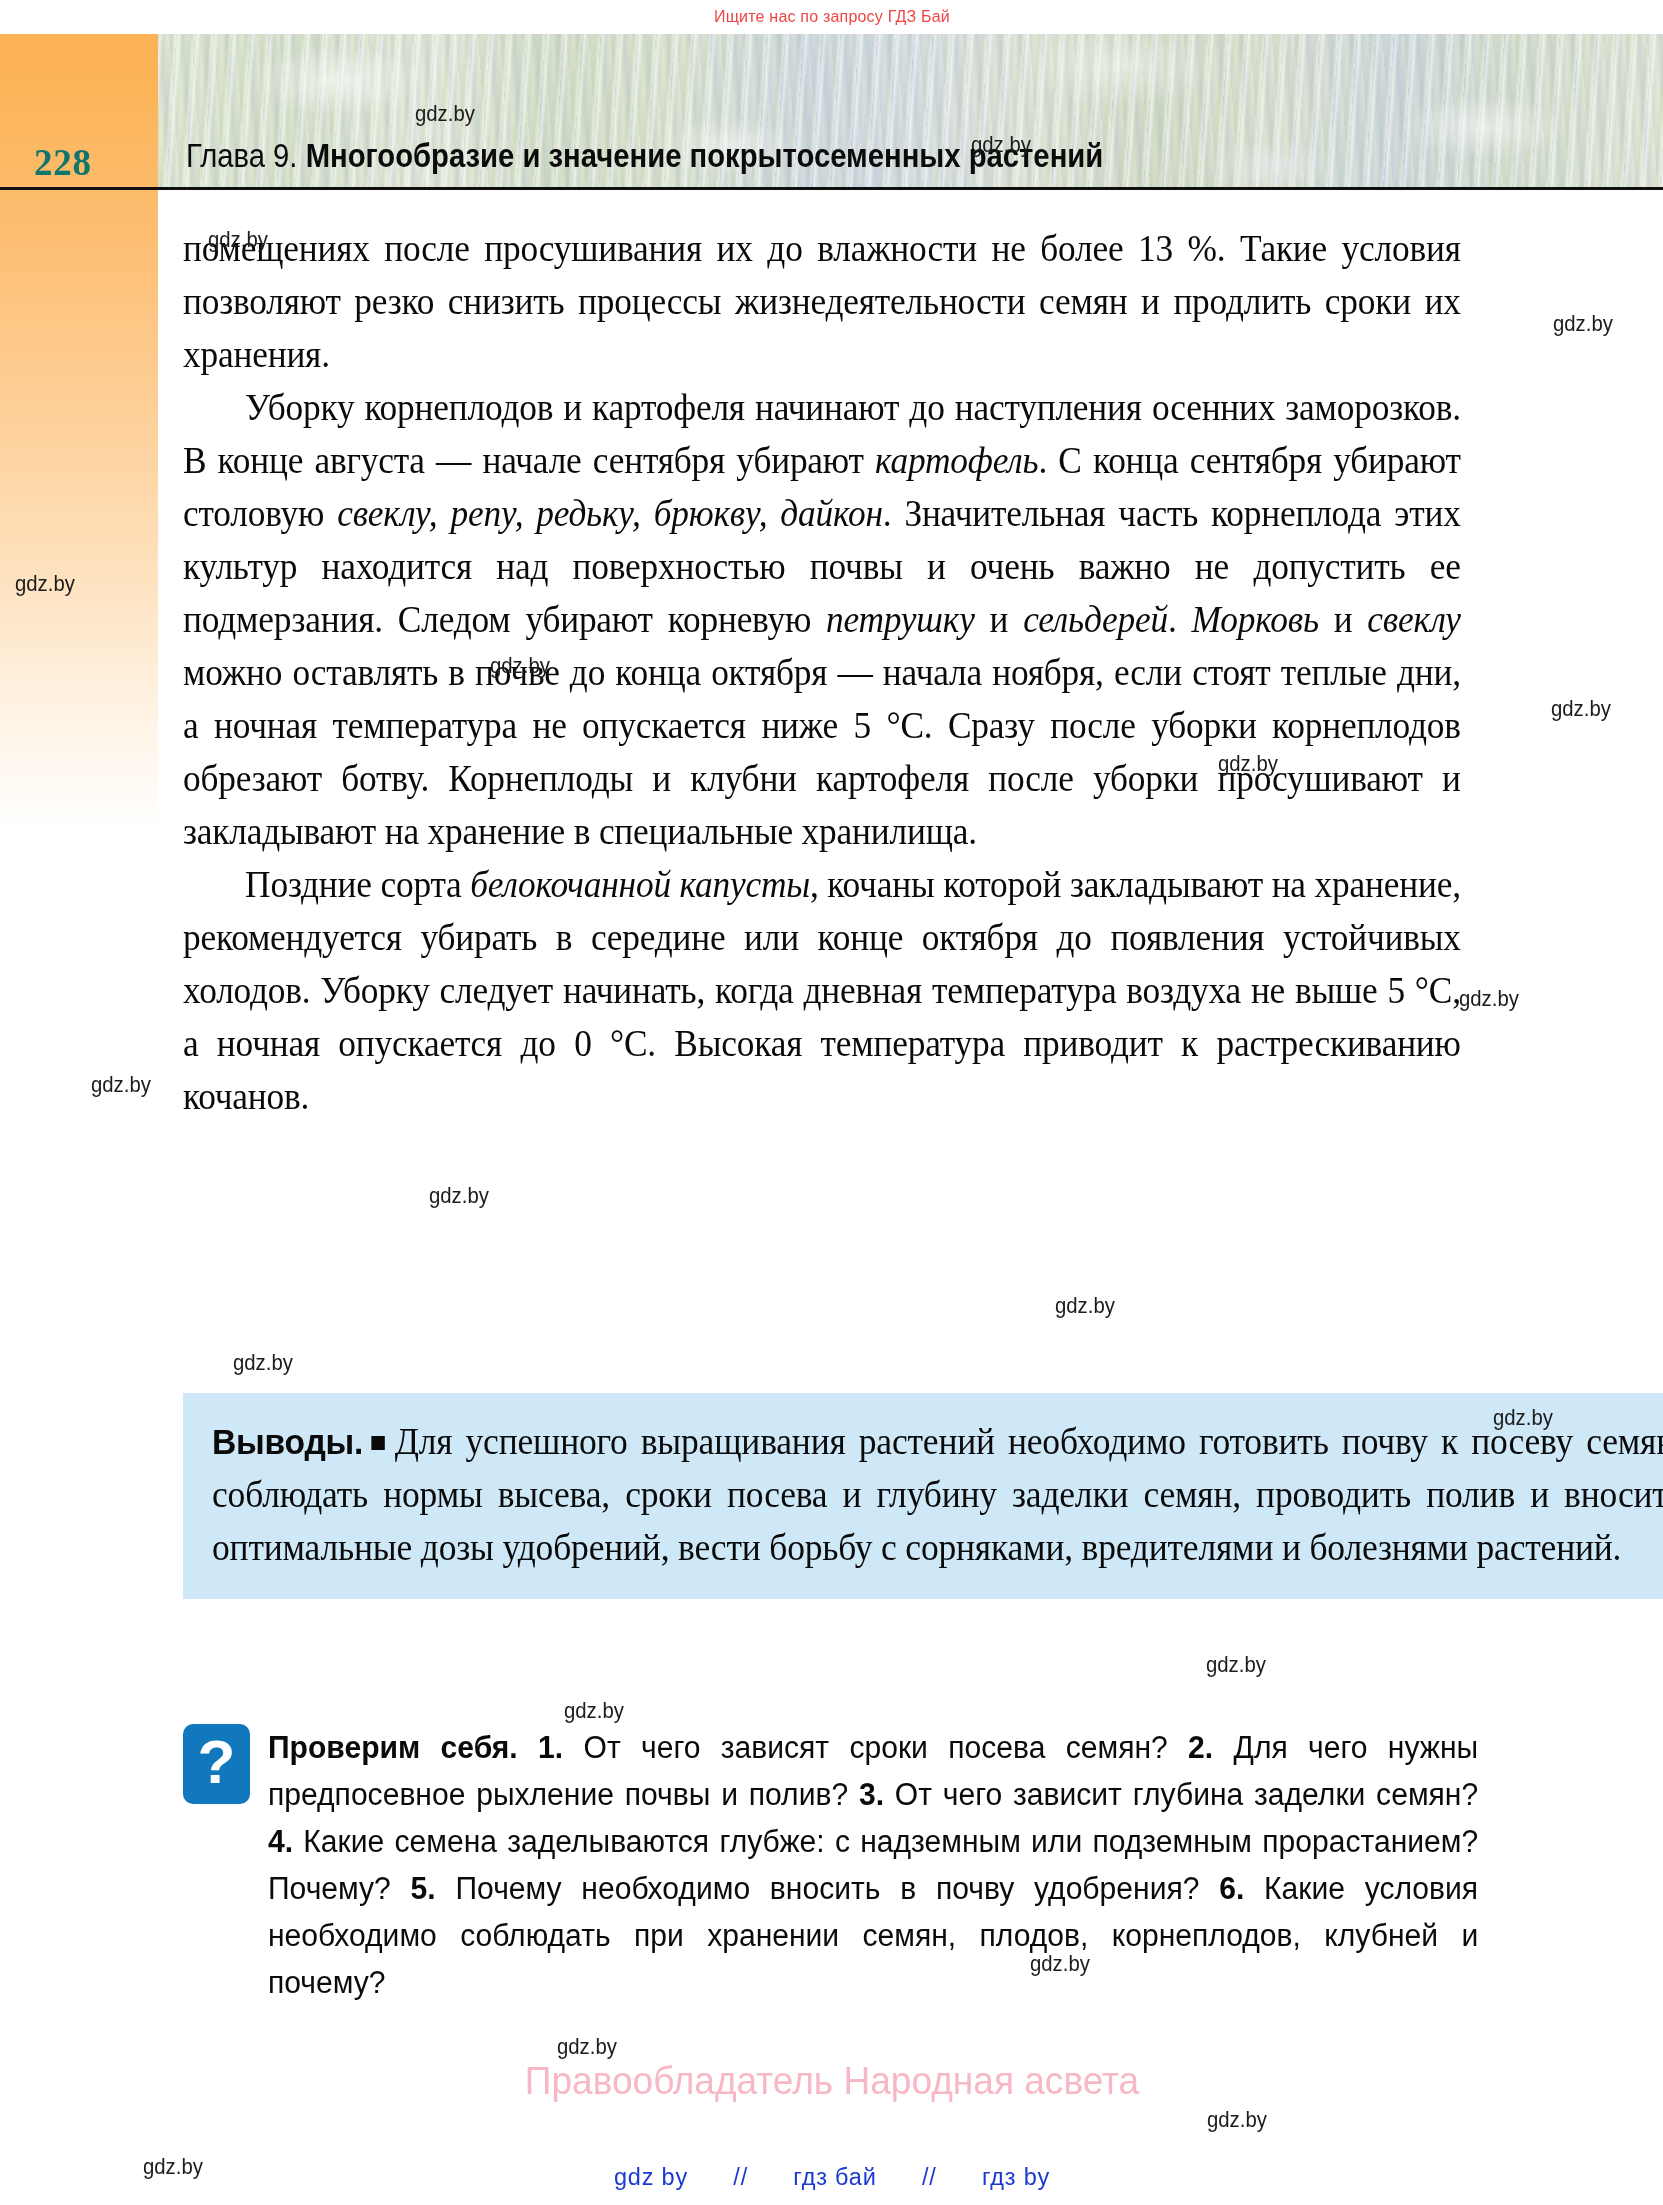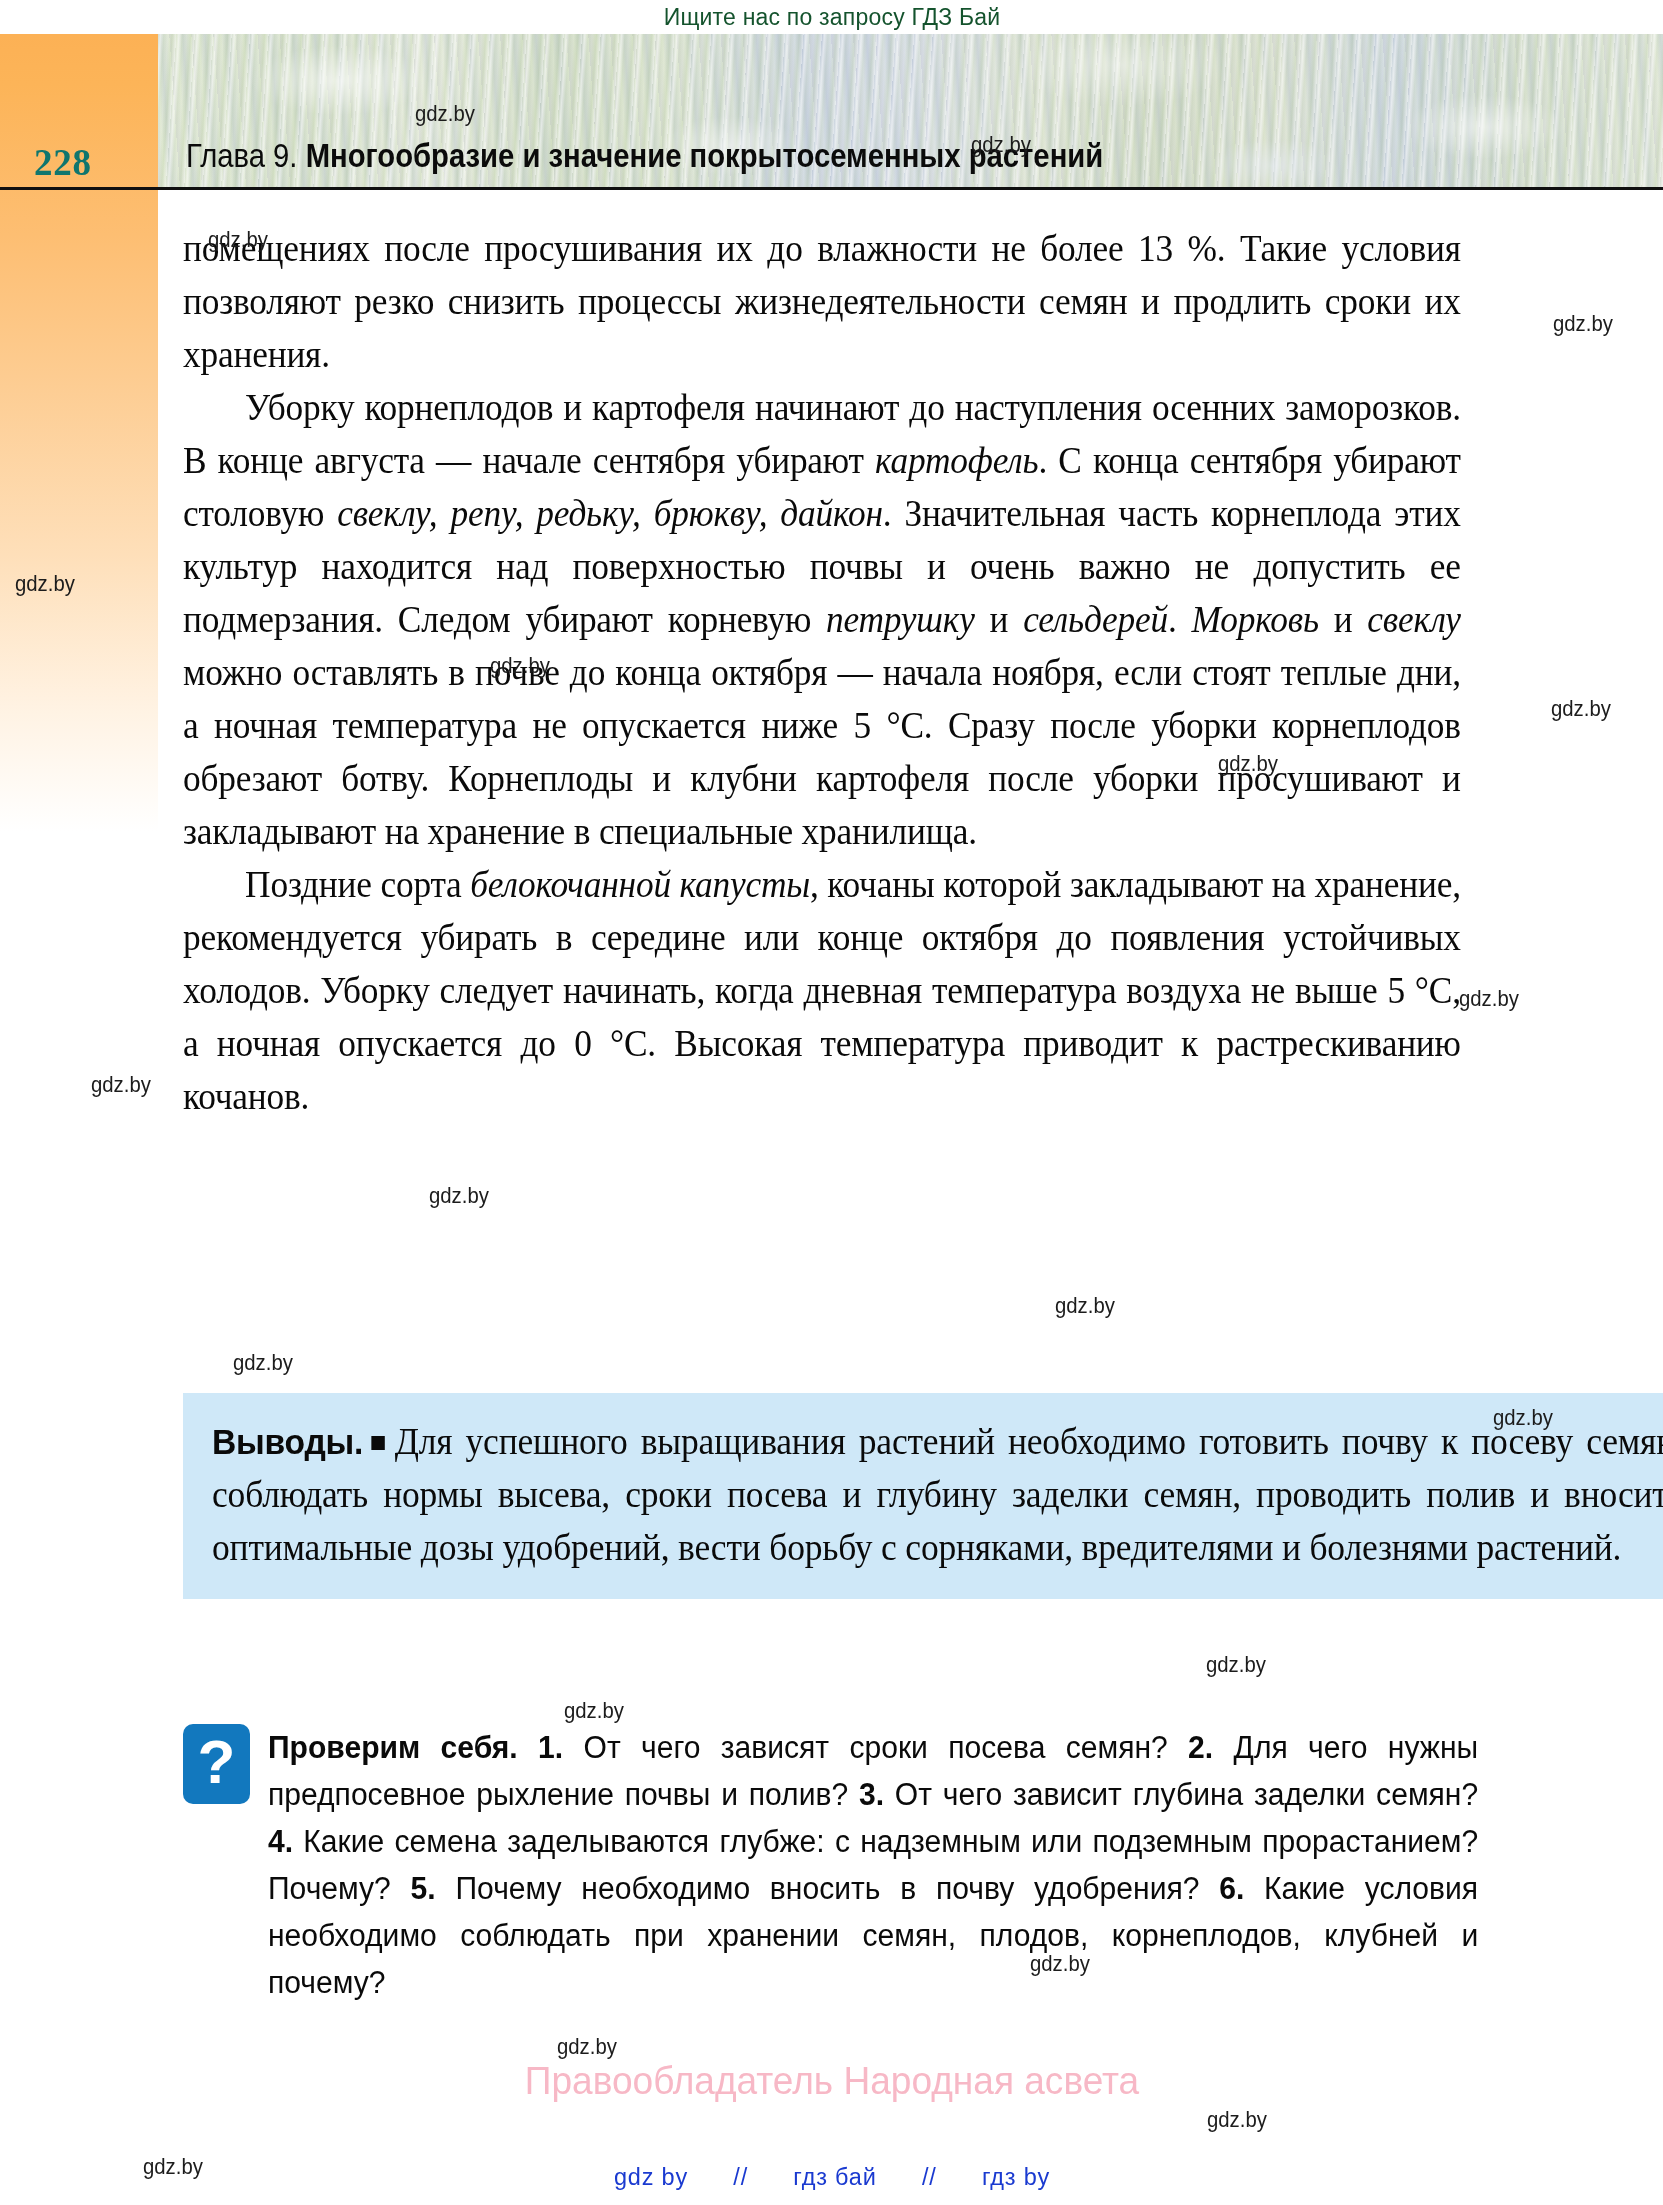--- a/index.html
+++ b/index.html
@@ -23,23 +23,23 @@
     width: 1664px;
     height: 34px;
     display: flex;
     align-items: center;
     justify-content: center;
     background: #ffffff;
     z-index: 40;
   }
   .promo-banner-text {
     font-family: "Liberation Sans", "DejaVu Sans", sans-serif;
-    font-size: 23px;
+    font-size: 16px;
     font-weight: 400;
-    color: #14532d;
+    color: #ef4444;
     letter-spacing: 0.2px;
     white-space: nowrap;
   }
 
   
   .page-sheet {
     position: absolute;
     top: 34px;
     left: 0;
     width: 1664px;

